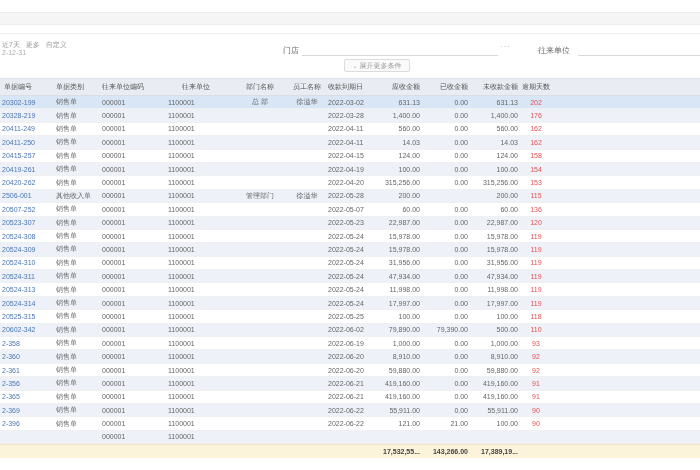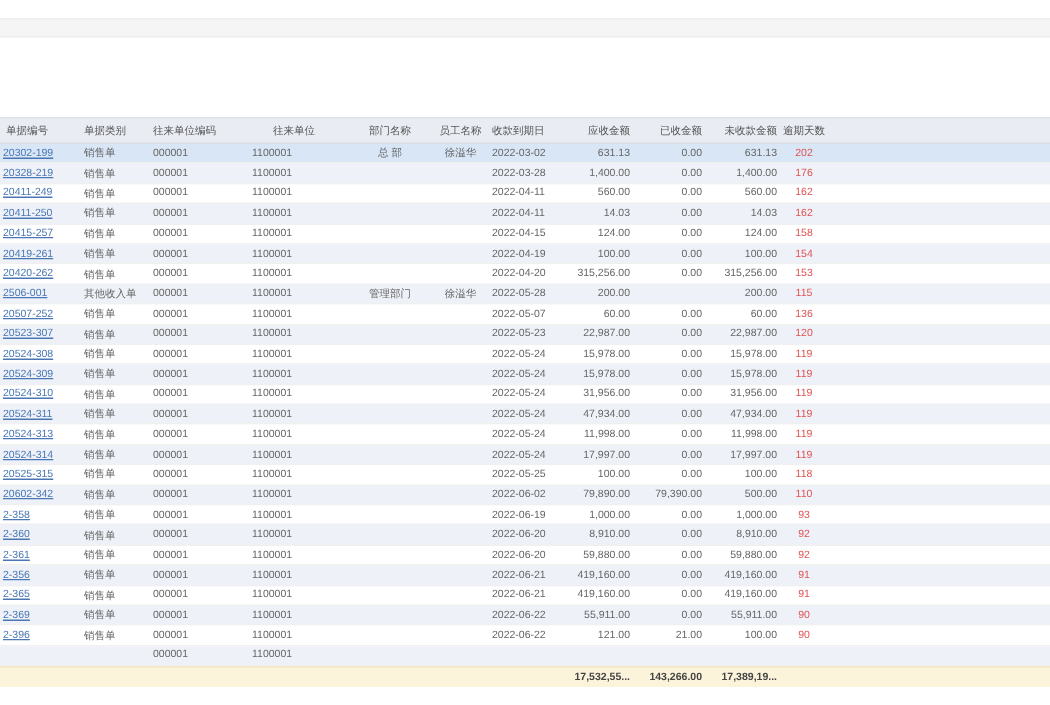--- a/index.html
+++ b/index.html
@@ -64,20 +64,42 @@
                 background:#fcf3db; border-top:1px solid #f3e6c4; display:flex; align-items:center;
                 font-size:7px; color:#444; font-weight:bold; }
 </style>
 </head>
 <body>
 
 <div class="stage">
 
   <div class="top-strip"></div>
 
+  <div class="filter-area">
+    <div class="date-filter">
+      <div class="links">
+        <span>近7天</span>
+        <span>更多</span>
+        <span>自定义</span>
+      </div>
+      <div class="range">2-12-31</div>
+    </div>
+
+    <span class="field-label store-label">门店</span>
+    <div class="u-input store-input"></div>
+    <span class="dots">···</span>
+
+    <span class="field-label partner-label">往来单位</span>
+    <div class="u-input partner-input"></div>
+
+    <div class="expand-btn">
+      <span class="chev">⌄</span>
+      <span>展开更多条件</span>
+    </div>
+  </div>
 
   <div class="tbl-header">
     <div class="c-doc">单据编号</div>
     <div class="c-type">单据类别</div>
     <div class="c-code">往来单位编码</div>
     <div class="c-unit">往来单位</div>
     <div class="c-dept">部门名称</div>
     <div class="c-emp">员工名称</div>
     <div class="c-due">收款到期日</div>
     <div class="c-recv">应收金额</div>

